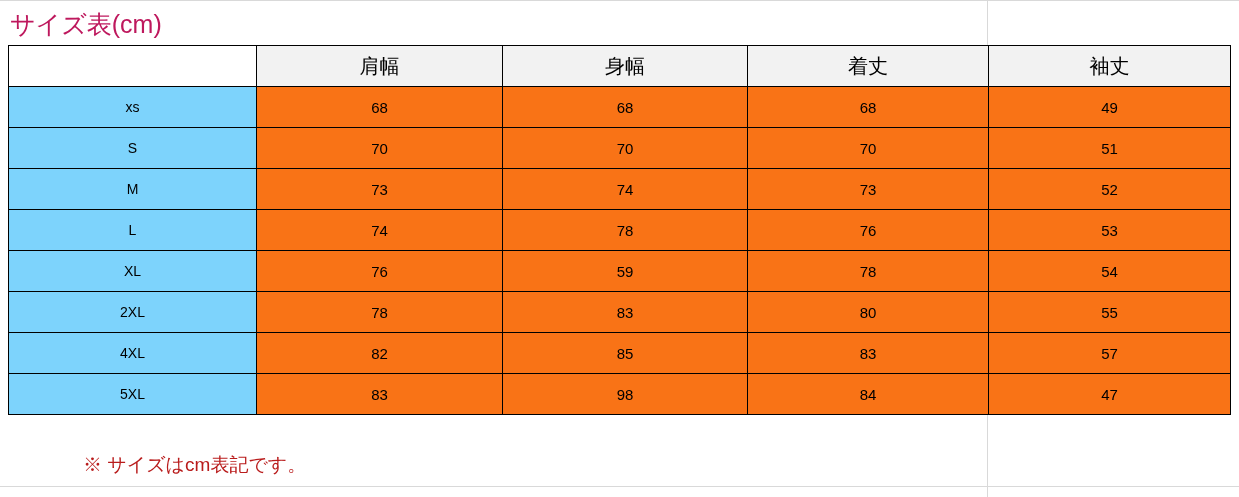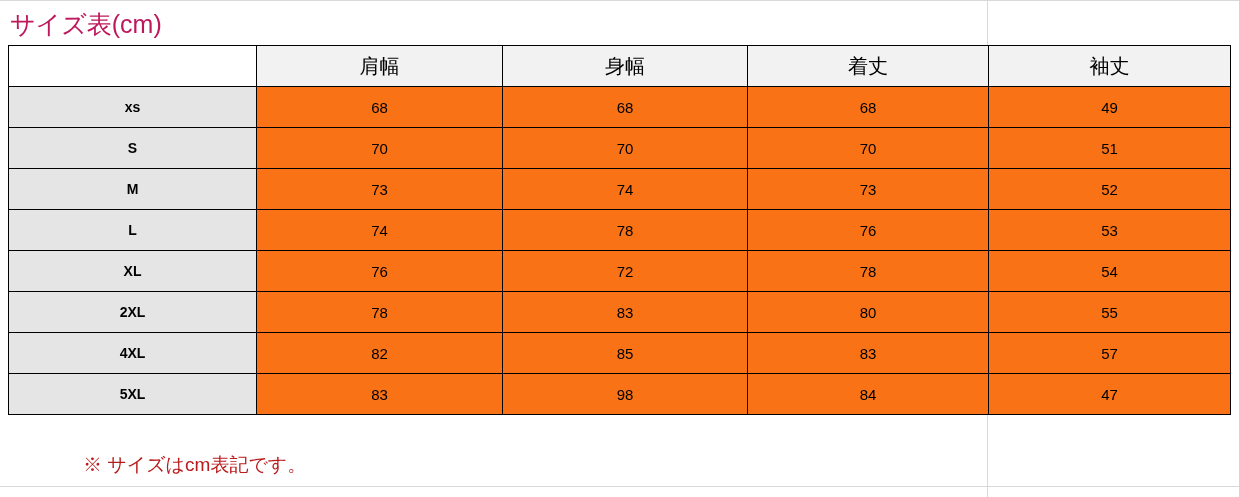--- a/index.html
+++ b/index.html
@@ -80,22 +80,22 @@
   table.size-table thead th {
     background: #f2f2f2;
     font-weight: normal;
     font-size: 20px;
   }
   table.size-table thead th.corner {
     background: #ffffff;
     border-left: 1px solid #000000;
   }
   table.size-table tbody th.rowhead {
-    background: #e5e5e5;
-    font-weight: bold;
+    background: #7dd3fc;
+    font-weight: normal;
     font-size: 14px;
   }
   table.size-table tbody td {
     background: #f97316;
     font-size: 15px;
   }
 
   .note {
     position: absolute;
     left: 83px;
@@ -160,21 +160,21 @@
       <tr>
         <th class="rowhead">L</th>
         <td>74</td>
         <td>78</td>
         <td>76</td>
         <td>53</td>
       </tr>
       <tr>
         <th class="rowhead">XL</th>
         <td>76</td>
-        <td>72</td>
+        <td>59</td>
         <td>78</td>
         <td>54</td>
       </tr>
       <tr>
         <th class="rowhead">2XL</th>
         <td>78</td>
         <td>83</td>
         <td>80</td>
         <td>55</td>
       </tr>

